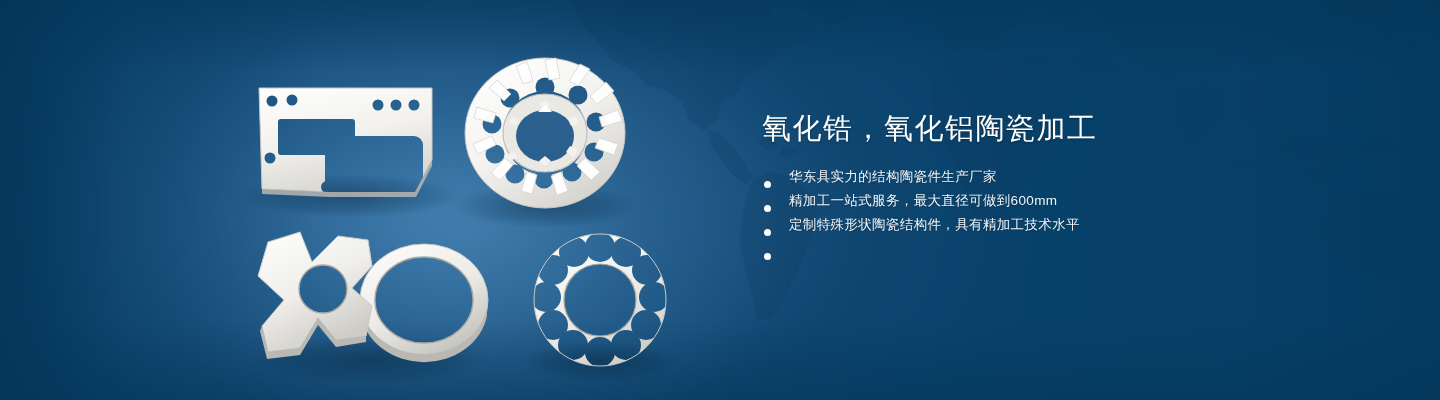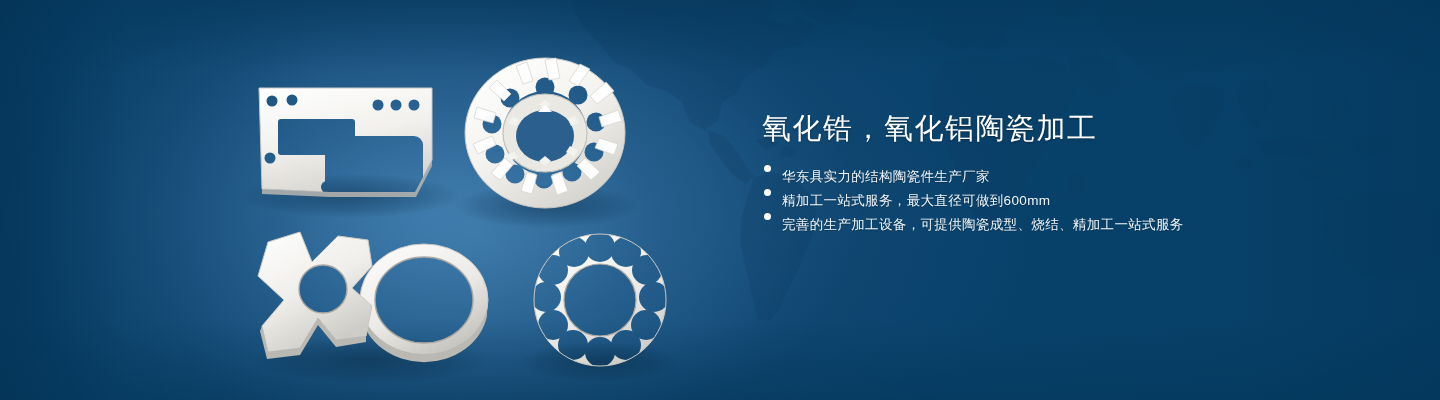--- a/index.html
+++ b/index.html
@@ -103,23 +103,24 @@
     text-shadow: 0 1px 2px rgba(0,0,0,0.30);
     white-space: nowrap;
   }
   .bullet-list {
     list-style: none;
     margin: 0;
     padding: 0;
   }
   .bullet-item {
     display: flex;
-    align-items: flex-start;
+    align-items: flex-end;
     height: 23px;
     margin-bottom: 1px;
+    gap: 7px;
   }
   .bullet-dot {
     flex: 0 0 auto;
     width: 7px;
     height: 7px;
     border-radius: 50%;
     background: #ffffff;
     margin-right: 11px;
     margin-left: 2px;
   }
@@ -382,18 +383,21 @@
       <li class="bullet-item">
         <span class="bullet-dot"></span>
         <span class="bullet-text">华东具实力的结构陶瓷件生产厂家</span>
       </li>
       <li class="bullet-item">
         <span class="bullet-dot"></span>
         <span class="bullet-text">精加工一站式服务，最大直径可做到600mm</span>
       </li>
       <li class="bullet-item">
         <span class="bullet-dot"></span>
-        <span class="bullet-text">完善的生产加工设备，可提供陶瓷成型、烧结、精加工一站式服务</span>
+        <span class="bullet-text">定制特殊形状陶瓷结构件，具有精加工技术水平</span>
+      </li>
+      <li class="bullet-item">
+        <span class="bullet-dot"></span>
       </li>
     </ul>
   </div>
 
 </div>
 
 </body></html>

